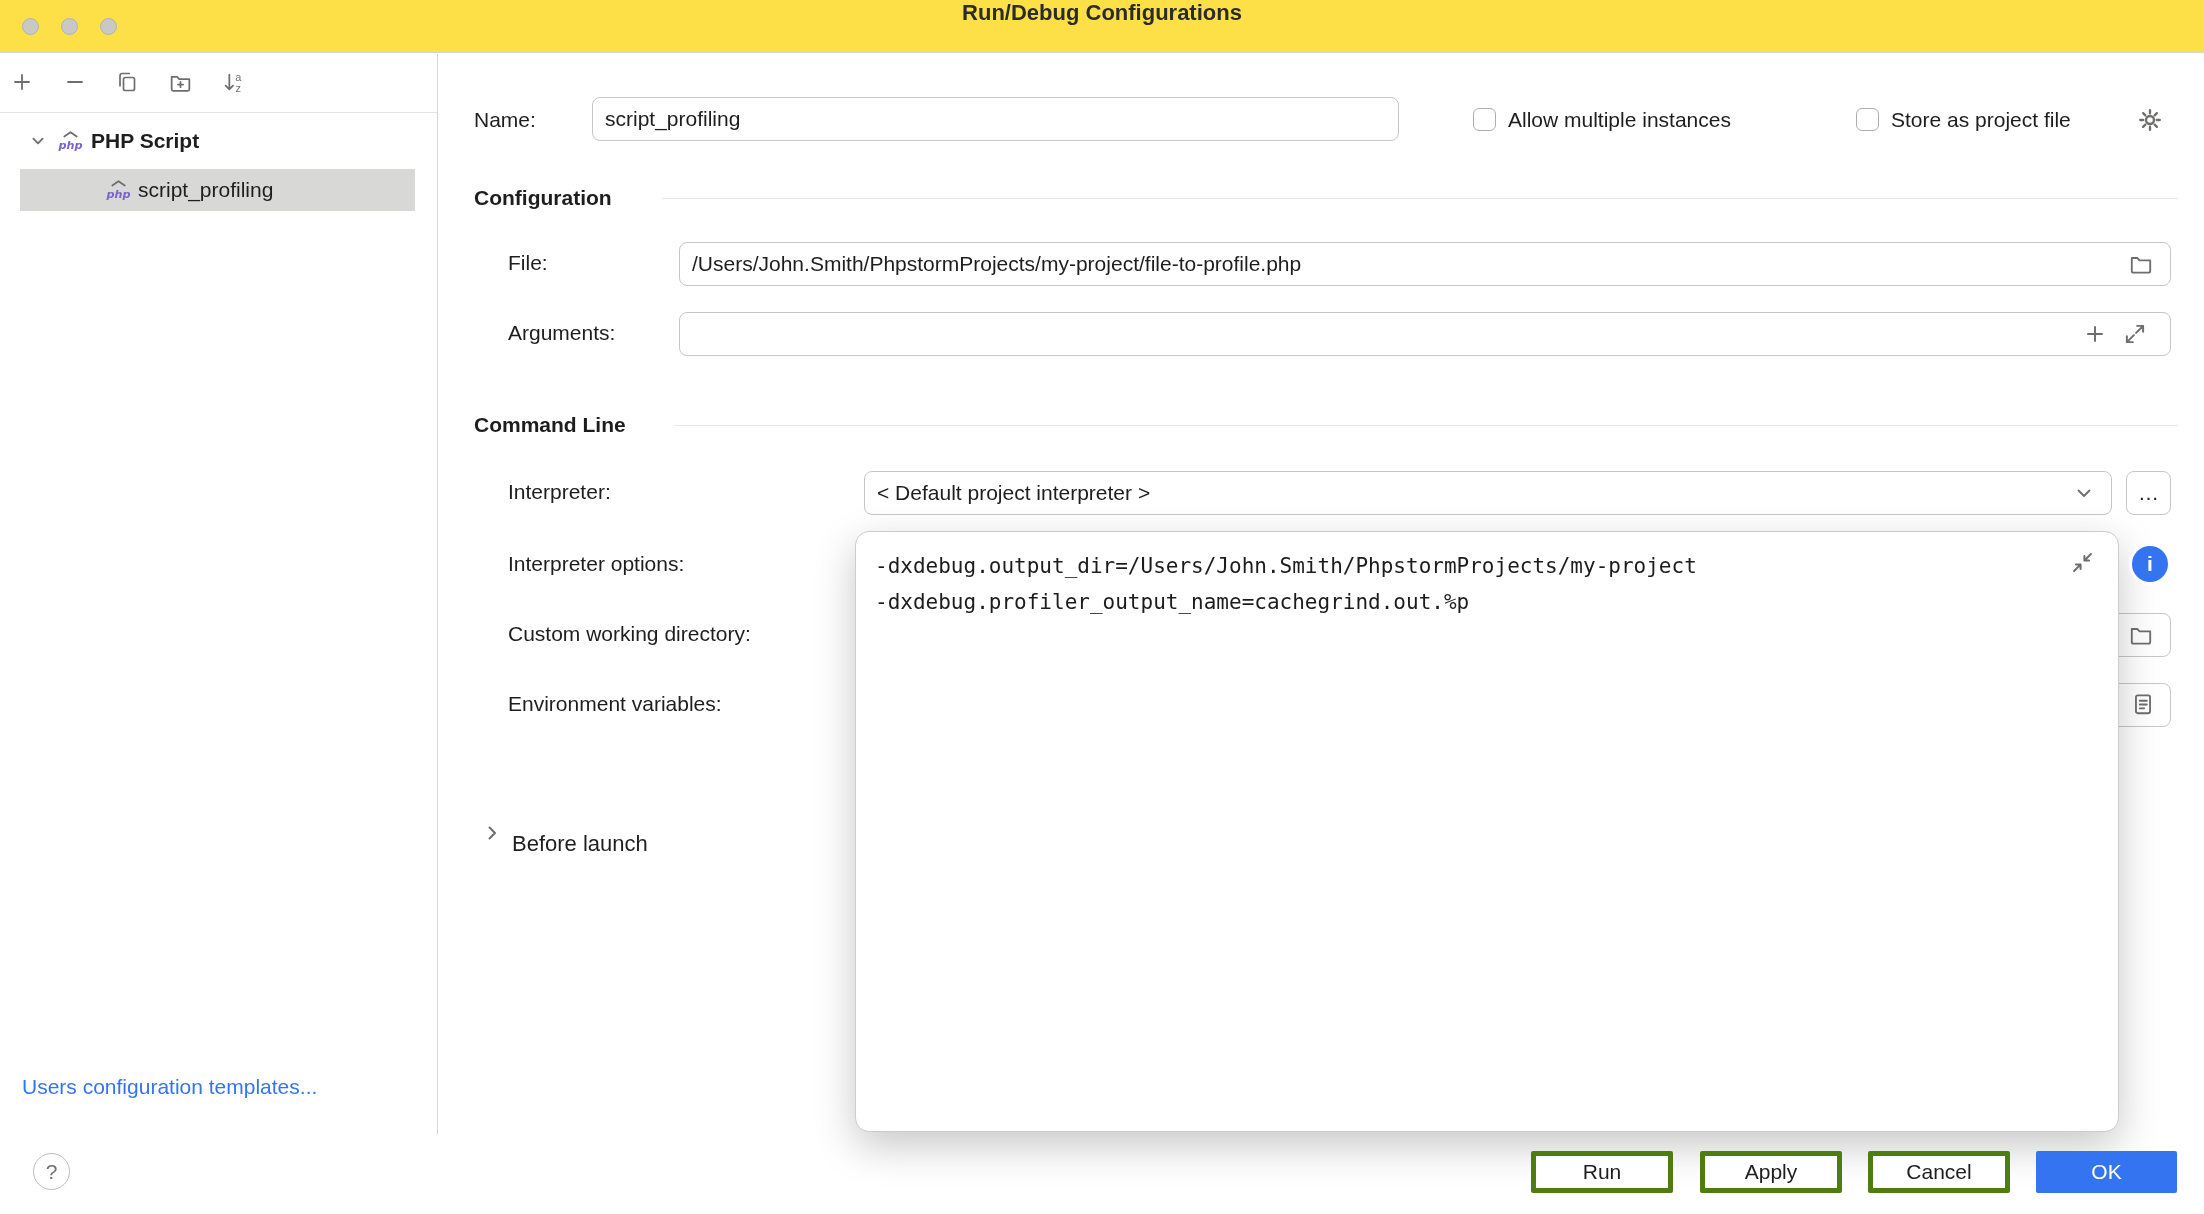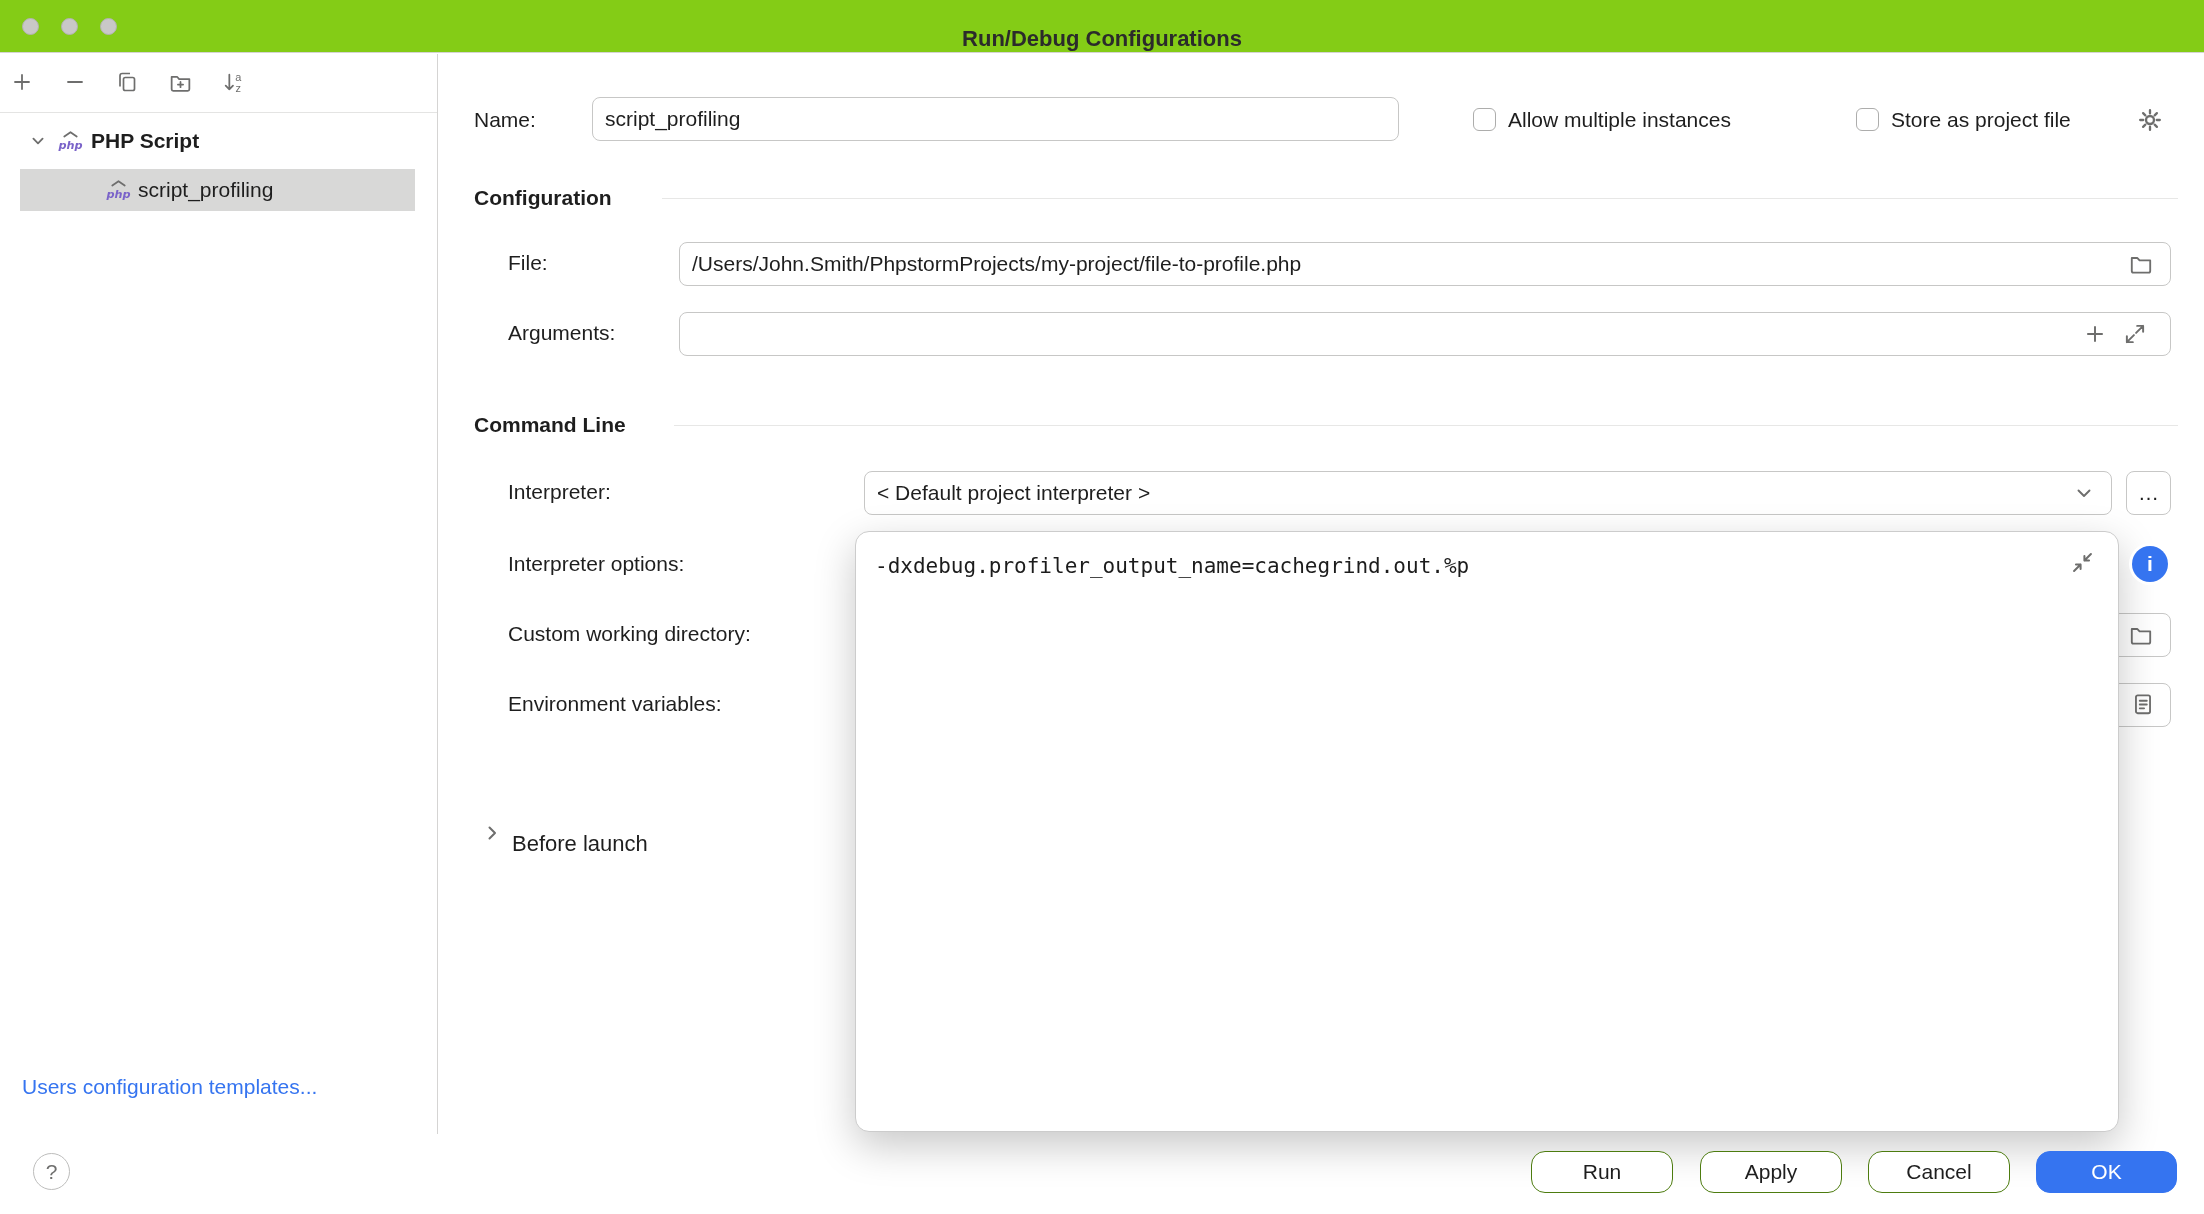--- a/index.html
+++ b/index.html
@@ -5,22 +5,22 @@
   * { margin:0; padding:0; box-sizing:border-box; }
   html,body { width:2204px; height:1214px; }
   body {
     position:relative; background:#ffffff; overflow:hidden;
     font-family:"Liberation Sans", sans-serif; font-size:21px; color:#1e1e1e;
   }
   .abs { position:absolute; }
 
   
   .titlebar { position:absolute; top:0; left:0; width:2204px; height:53px;
-    background:#84cc16; border-bottom:1px solid #d5d4d3;
-    display:flex; align-items:flex-end; justify-content:center; }
+    background:#fde047; border-bottom:1px solid #d5d4d3;
+    display:flex; align-items:flex-start; justify-content:center; }
   .title { font-weight:bold; font-size:22px; color:#2b2b2b; }
   .traffic { position:absolute; left:22px; top:0; height:53px; display:flex; align-items:center; gap:22px; }
   .light { width:17px; height:17px; border-radius:50%; background:#c9c8c7; border:1px solid #b3b2b1; }
 
   
   .v-divider { position:absolute; left:437px; top:54px; width:1px; height:1080px; background:#d5d4d3; }
   .sb-toolbar-line { position:absolute; left:0; top:112px; width:437px; height:1px; background:#e4e4e3; }
   .tool-btn { position:absolute; top:65px; width:34px; height:34px; border-radius:6px;
     display:flex; align-items:center; justify-content:center; }
   .tree-row { position:absolute; left:0; width:437px; height:42px; display:flex; align-items:center; }
@@ -44,21 +44,21 @@
     box-shadow:0 14px 40px rgba(0,0,0,0.22); padding:16px 60px 16px 19px; }
   .popup .mono-line { font-family:"DejaVu Sans Mono", monospace; font-size:21px; line-height:36px;
     color:#1c1c1c; white-space:pre; }
   .collapse-btn { position:absolute; top:16px; right:22px; width:28px; height:28px;
     display:flex; align-items:center; justify-content:center; }
   .info-badge { position:absolute; left:2132px; top:546px; width:36px; height:36px; border-radius:50%;
     background:#3574f0; color:#fff; display:flex; align-items:center; justify-content:center;
     font-weight:bold; font-size:21px; box-shadow:0 0 0 3px #ffffff; }
 
   
-  .btn { position:absolute; top:1151px; height:42px; width:142px; border:1px solid #4d7c0f; border-radius:14px;
+  .btn { position:absolute; top:1151px; height:42px; width:142px; border:5px solid #4d7c0f; border-radius:2px;
     background:#fff; display:flex; align-items:center; justify-content:center; font-size:21px; color:#1e1e1e; }
   .btn.primary { background:#3574f0; border-color:#3574f0; color:#fff; }
   .help-btn { position:absolute; left:33px; top:1153px; width:37px; height:37px; border-radius:50%;
     border:1.5px solid #bdbdbc; color:#6f6f6e; display:flex; align-items:center; justify-content:center; font-size:21px; }
 
   svg { display:block; }
 </style>
 </head>
 <body>
 
@@ -239,20 +239,21 @@
 <div class="abs" style="left:480px; top:808px; display:flex; align-items:center;">
   <span>
     <svg width="24" height="24" viewBox="0 0 24 24" fill="none" stroke="#6e6e6d" stroke-width="2" stroke-linecap="round" stroke-linejoin="round">
         <path d="M9.5 6.5l5.5 5.5-5.5 5.5"></path>
       </svg>
   </span>
   <span style="margin-left:8px; font-size:22px;margin-top:23px;">Before launch</span>
 </div>
 
 <div class="popup">
+  <div class="mono-line">-dxdebug.output_dir=/Users/John.Smith/PhpstormProjects/my-project</div>
   <div class="mono-line">-dxdebug.profiler_output_name=cachegrind.out.%p</div>
   <div class="collapse-btn">
     <span>
       <svg width="27" height="27" viewBox="0 0 24 24" fill="none" stroke="#6e6e6d" stroke-width="1.8" stroke-linecap="round" stroke-linejoin="round">
           <path d="M19.5 4.5L13.7 10.3M13.7 6.2v4.1h4.1M4.5 19.5l5.8-5.8M10.3 17.8v-4.1H6.2"></path>
         </svg>
     </span>
   </div>
 </div>
 <div class="info-badge">

